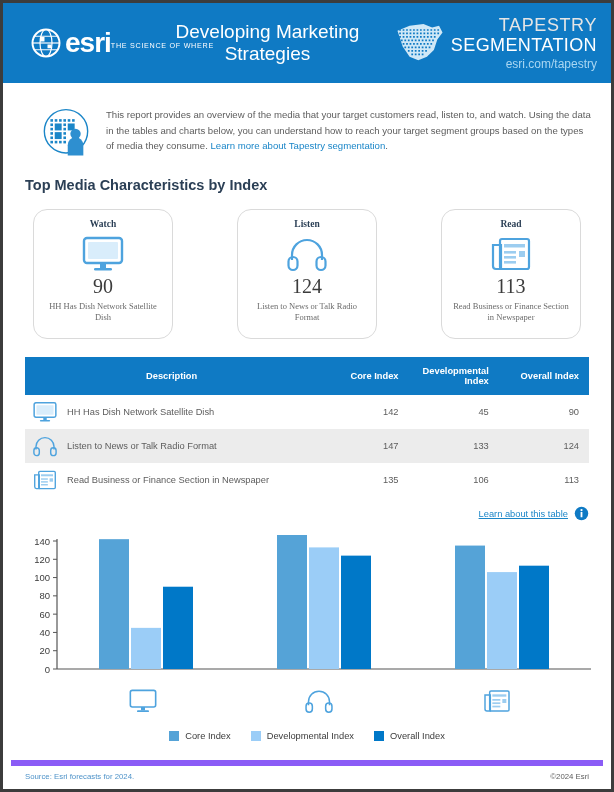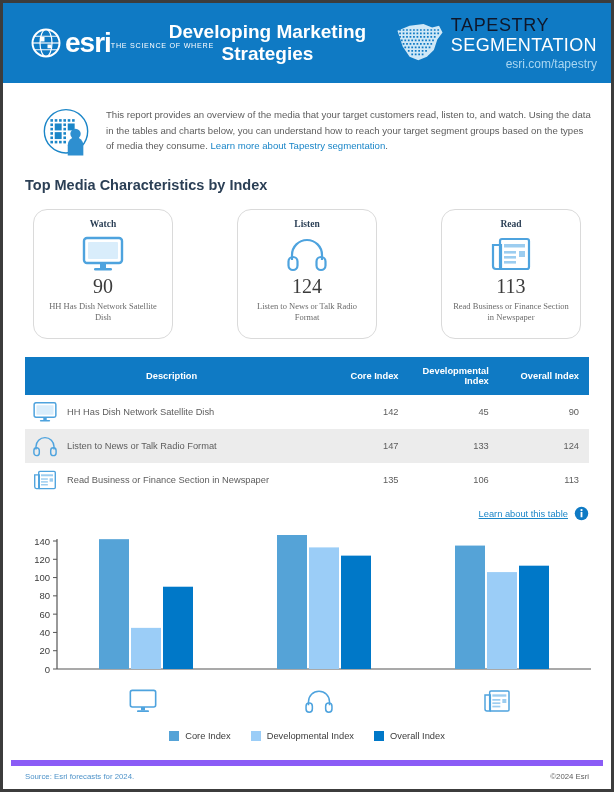--- a/index.html
+++ b/index.html
@@ -33,29 +33,29 @@
   .esri-word{
     color:#fff;font-size:28px;font-weight:bold;letter-spacing:-1px;
     line-height:28px;position:relative;
   }
   .esri-tag{
     color:#ffffff;font-size:7.2px;letter-spacing:0.7px;
     margin-top:4px;font-weight:normal;white-space:nowrap;
   }
   .header-title{
     flex:1;text-align:center;
-    color:#ffffff;font-size:19px;font-weight:bold;
+    color:#ffffff;font-size:19px;font-weight:normal;
     margin-left:-10px;
   }
   .tapestry{
     display:flex;align-items:center;margin-right:14px;gap:5px;
   }
   .tap-map{width:52px;height:52px;flex:none;}
   .tap-txt{display:flex;flex-direction:column;line-height:1;}
-  .tap-1{color:#0f172a;font-size:18px;letter-spacing:.6px;}
+  .tap-1{color:#e5e5e5;font-size:18px;letter-spacing:.6px;text-align:right;}
   .tap-2{color:#ffffff;font-size:18px;letter-spacing:.4px;margin-top:2px;}
   .tap-3{color:#a9d6f2;font-size:12px;margin-top:4px;text-align:right;}
 
   
   .intro{
     display:flex;gap:14px;
     padding:22px 18px 6px 22px;
     margin-left:15px;
   }
   .intro-icon{width:52px;height:52px;flex:none;margin-top:2px;}

